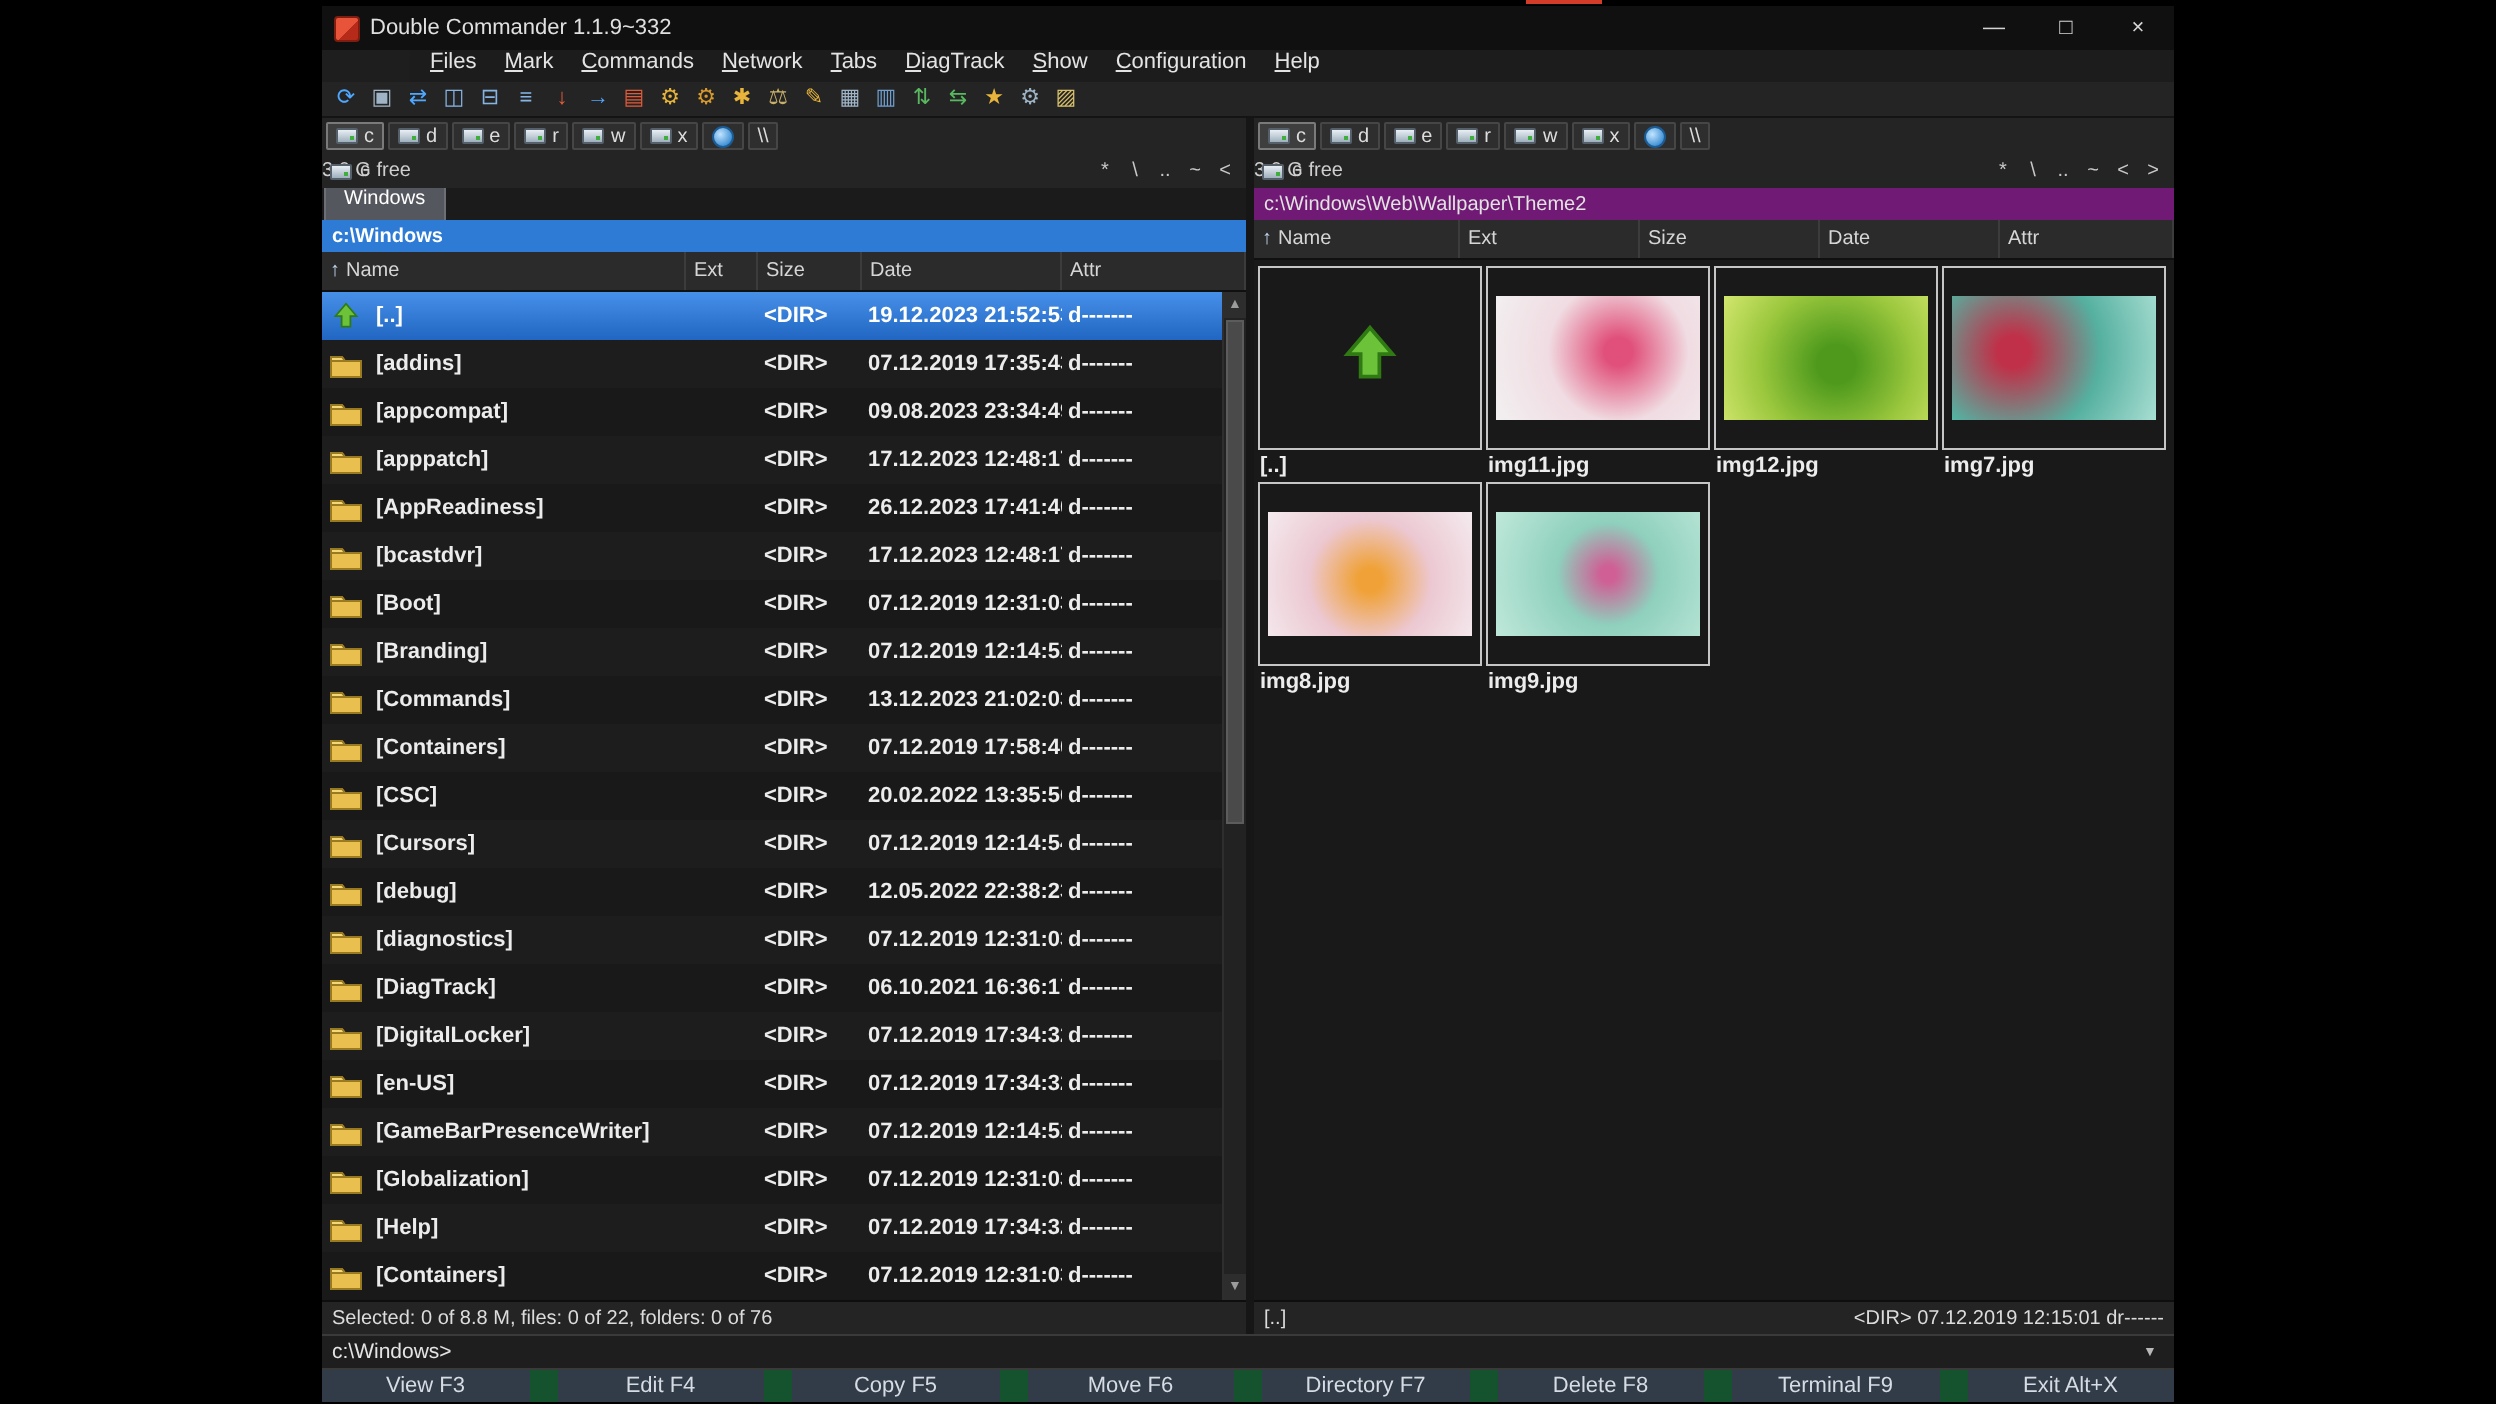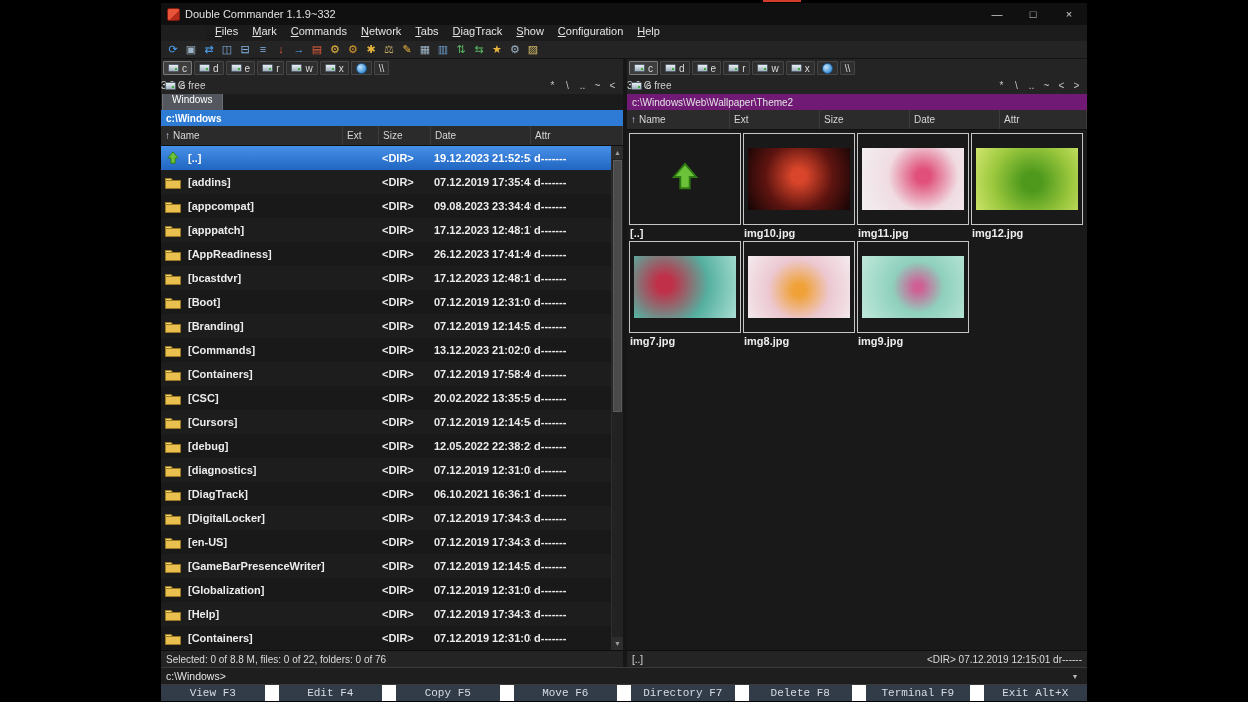--- a/index.html
+++ b/index.html
@@ -86,21 +86,21 @@
              justify-content:center;padding:3px;background:#191919;}
   .thumb-img{width:102px;height:62px;}
   .thumb-label{font-size:11px;font-weight:700;color:#ececec;padding:2px 1px 0;}
   
   .status-bar{height:17px;background:#242424;border-top:1px solid #0e0e0e;font-size:10px;
               color:#dcdcdc;display:flex;align-items:center;justify-content:space-between;
               padding:0 5px;flex:none;white-space:nowrap;}
   .cmd-row{height:18px;background:#1e1e1e;border-top:1px solid #3a3a3a;border-bottom:1px solid #3a3a3a;
            display:flex;align-items:center;font-size:10.5px;color:#e4e4e4;padding:0 5px;flex:none;}
   .combo-arrow{margin-left:auto;width:14px;text-align:center;color:#b8b8b8;font-size:7px;}
-  .fkeys{height:16px;display:flex;gap:14px;background:#ffffff;flex:none;font-family:Liberation Mono, monospace;}
+  .fkeys{height:16px;display:flex;gap:14px;background:#14532d;flex:none;}
   .fkey{flex:1;background:#323b48;color:#d5dce4;font-size:11px;display:flex;align-items:center;
         justify-content:center;white-space:nowrap;}
 </style>
 </head>
 <body>
 
 <div class="canvas">
   <div class="bg-artifact"></div>
 
   <div class="window">
@@ -579,26 +579,20 @@
             <div class="thumb">
               <div class="thumb-box">
                 <span><svg width="30" height="30" viewBox="0 0 16 16">
                     <path d="M8 1 L14 8 L10.5 8 L10.5 14 L5.5 14 L5.5 8 L2 8 Z" fill="#6cc33a" stroke="#2f7a12"></path>
                   </svg></span>
               </div>
               <div class="thumb-label">[..]</div>
             </div>
             <div class="thumb">
               <div class="thumb-box">
-                <div class="thumb-img" style="background: radial-gradient(circle at 50% 45%, rgb(216, 69, 42) 12%, rgb(94, 20, 16) 55%, rgb(20, 5, 5) 100%);"></div>
-              </div>
-              <div class="thumb-label">img10.jpg</div>
-            </div>
-            <div class="thumb">
-              <div class="thumb-box">
                 <div class="thumb-img" style="background: radial-gradient(circle at 60% 45%, rgb(224, 80, 122) 10%, rgb(240, 220, 226) 50%, rgb(242, 240, 240) 100%);"></div>
               </div>
               <div class="thumb-label">img11.jpg</div>
             </div>
             <div class="thumb">
               <div class="thumb-box">
                 <div class="thumb-img" style="background: radial-gradient(circle at 55% 55%, rgb(79, 154, 29) 15%, rgb(156, 200, 62) 60%, rgb(210, 230, 110) 100%);"></div>
               </div>
               <div class="thumb-label">img12.jpg</div>
             </div>

